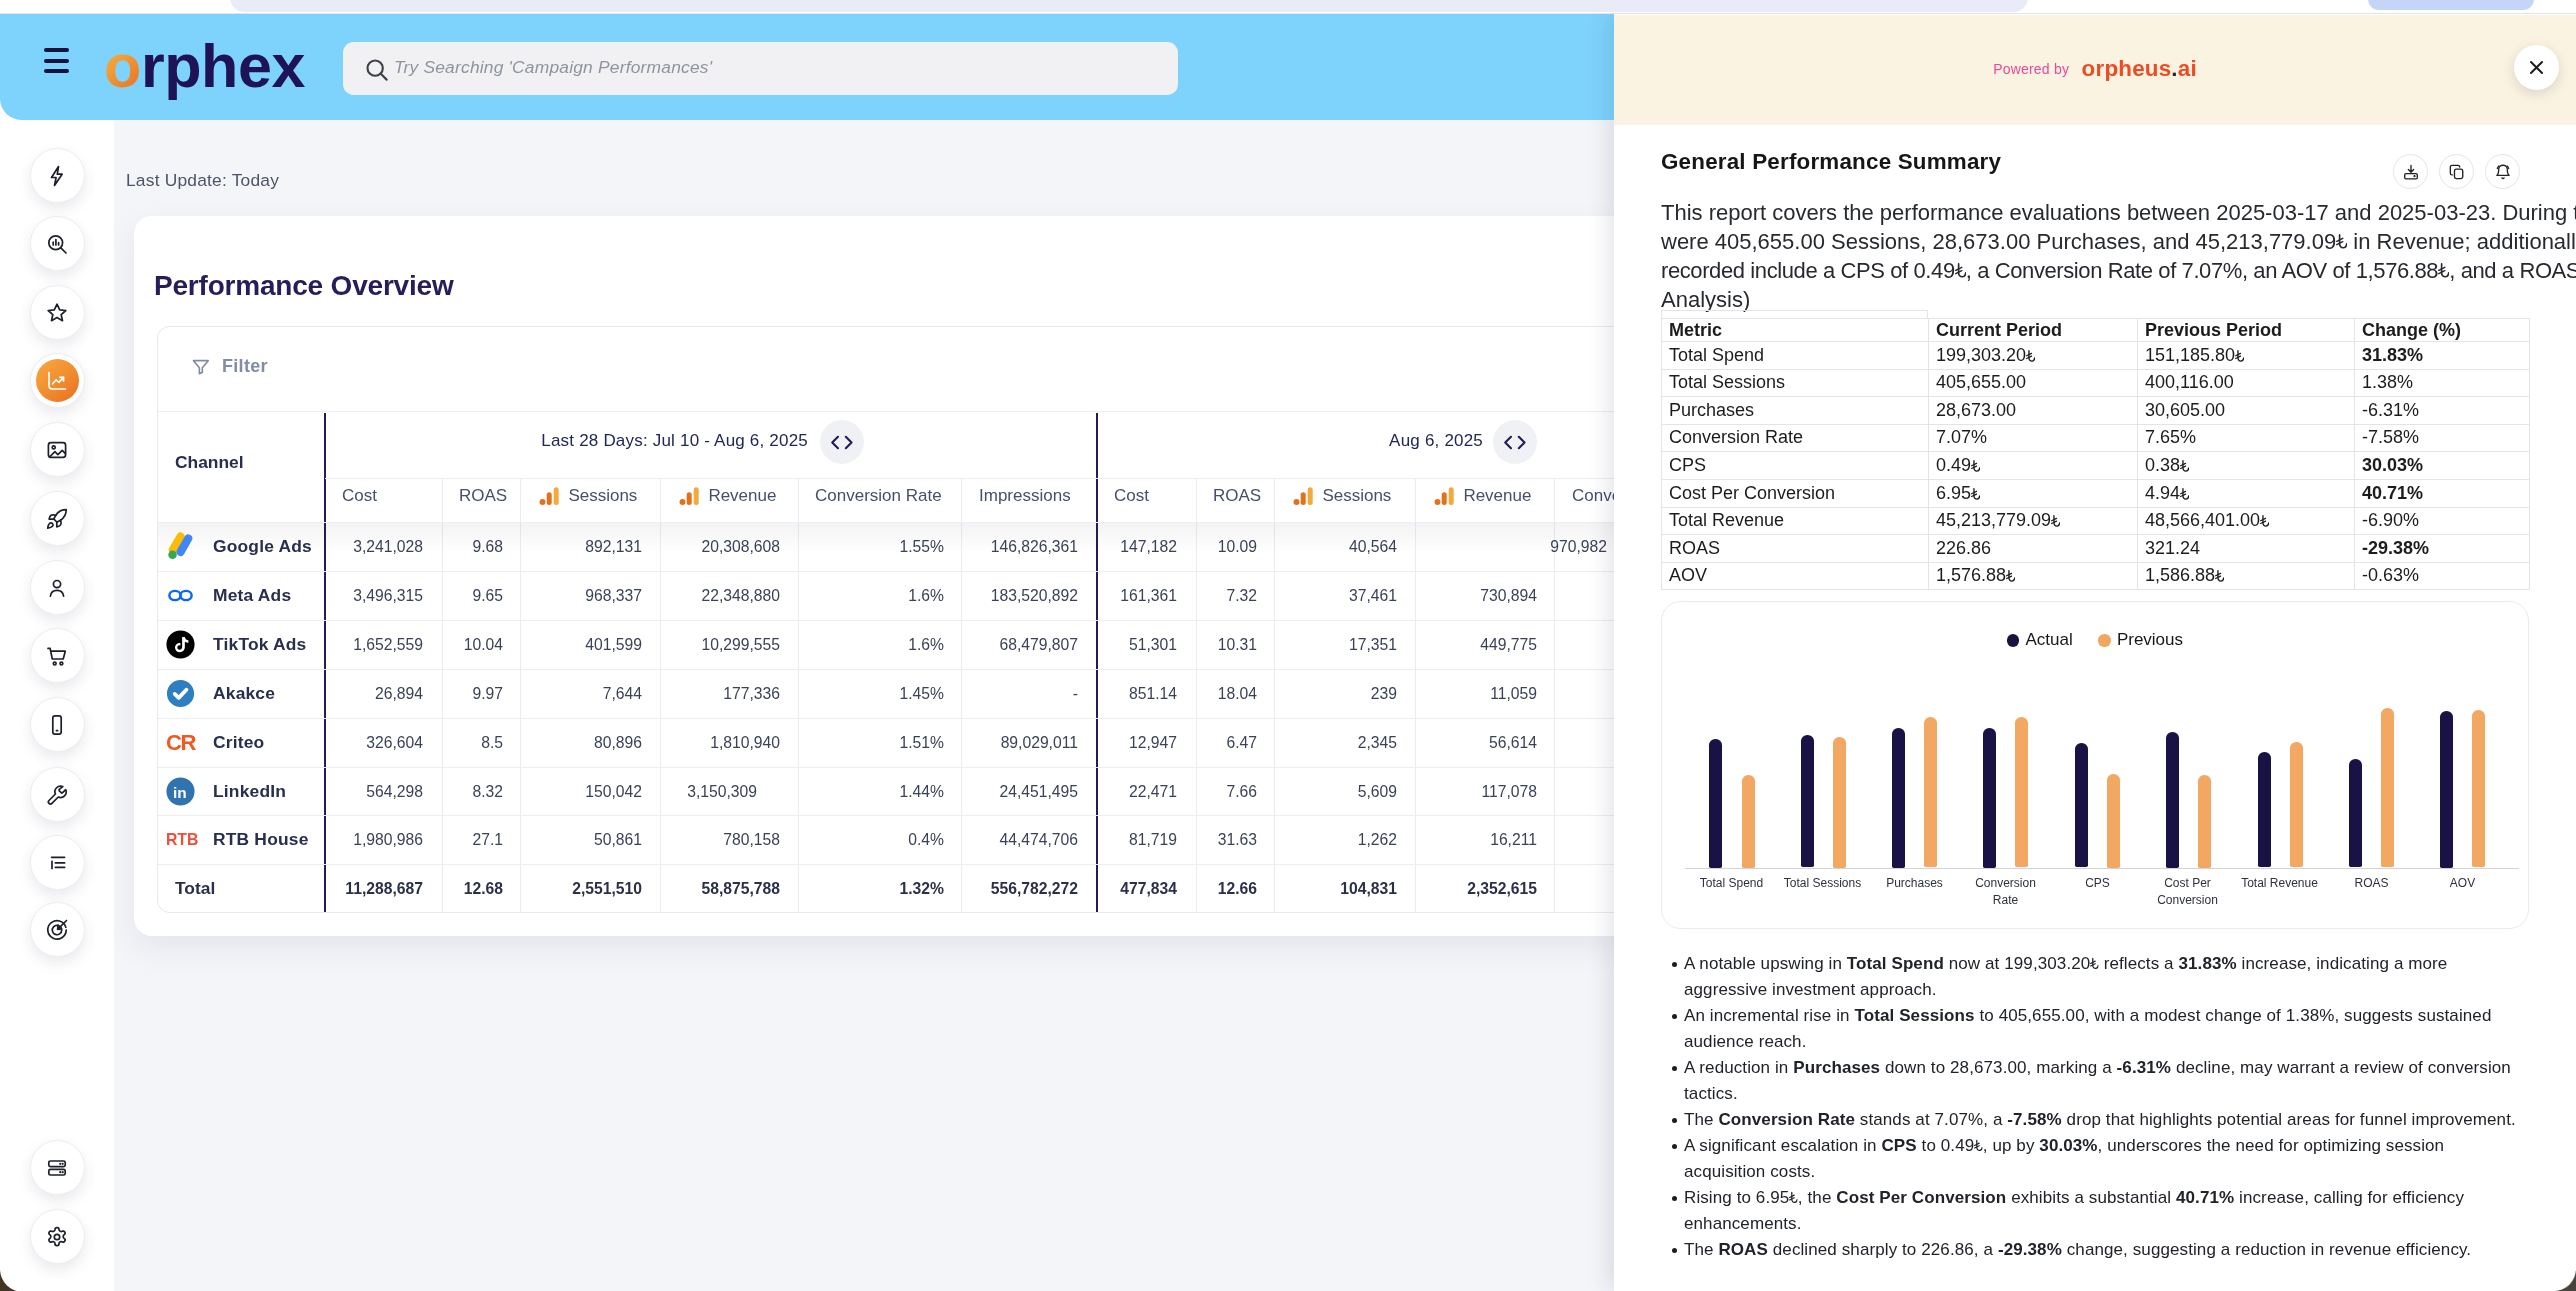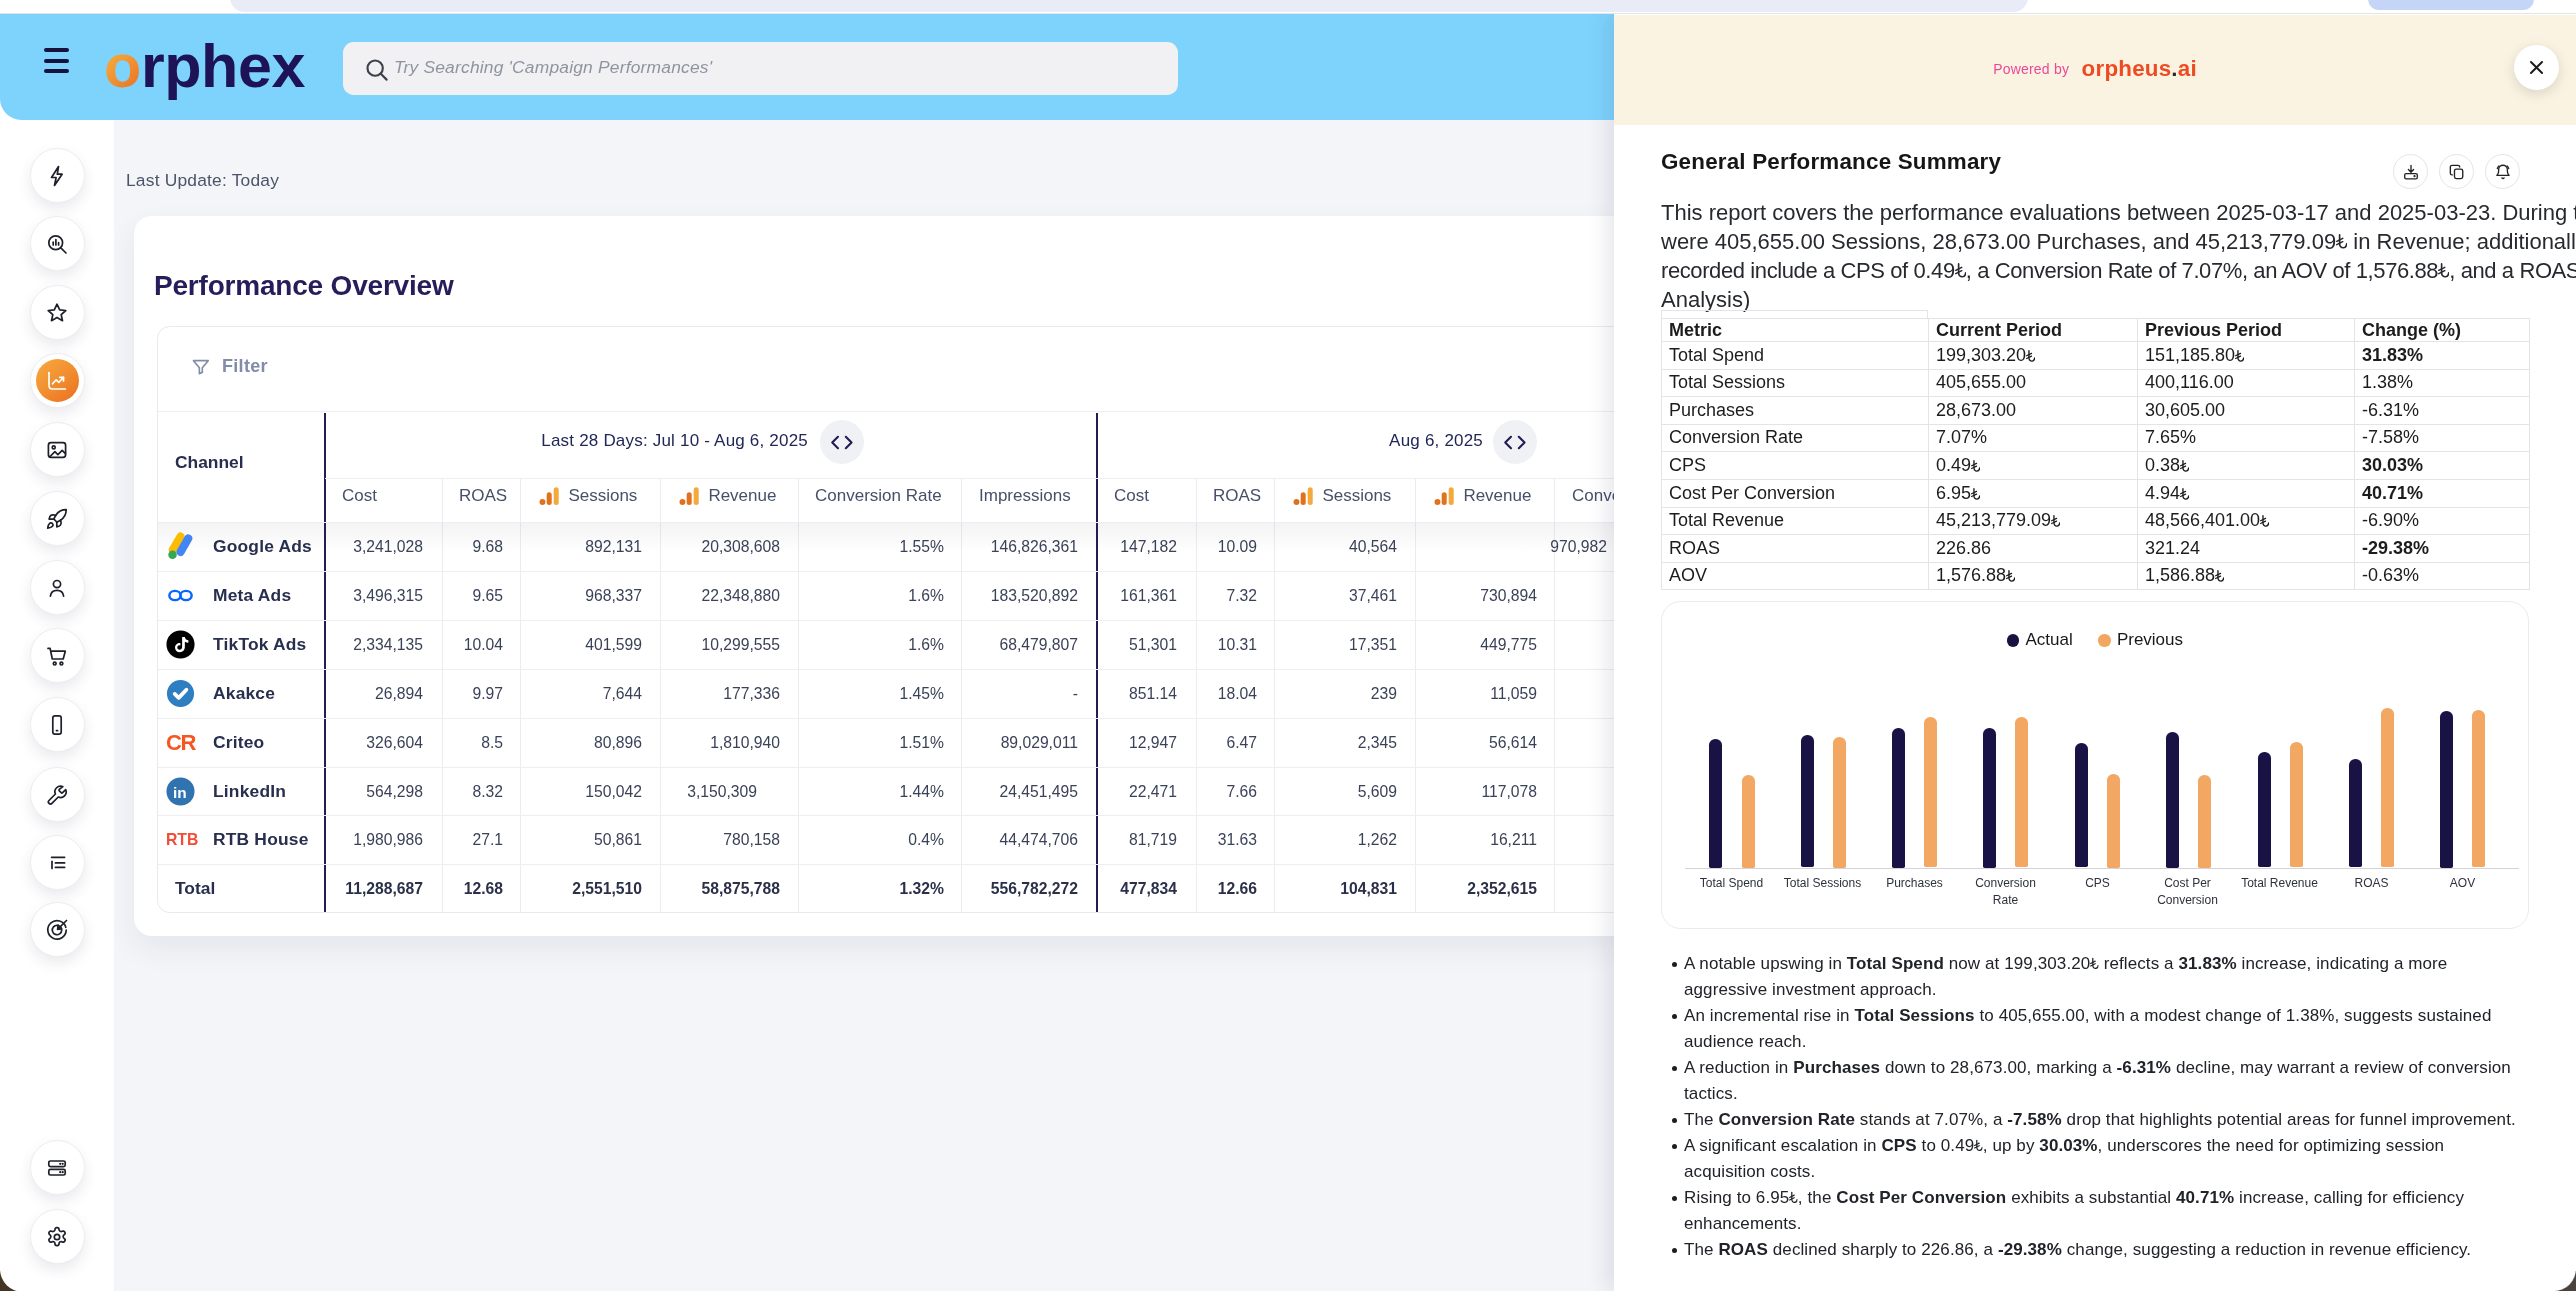--- a/index.html
+++ b/index.html
@@ -232,21 +232,21 @@
 <div class="cell" style="left:1038px;top:244px;width:61px">7.32</div>
 <div class="cell" style="left:1116px;top:244px;width:123px">37,461</div>
 <div class="cell" style="left:1257px;top:244px;width:122px">730,894</div>
 <div class="chico" style="top:303px">
       <svg width="29" height="29" viewBox="0 0 32 32">
         <circle cx="16" cy="16" r="15.5" fill="#010101"></circle>
         <path d="M17.8 7.6h3c.3 2.1 1.6 3.5 3.9 3.7v2.9c-1.5 0-2.8-.5-3.9-1.3v5.9c0 3.4-2.3 5.7-5.5 5.7-3.1 0-5.3-2.1-5.3-5 0-3.3 2.9-5.4 5.9-5V17c-.3-.1-.7-.2-1-.2-1.4 0-2.4 1-2.4 2.5s1 2.4 2.4 2.4c1.7 0 2.9-1.2 2.9-3.3V7.6z" fill="#fff"></path>
       </svg>
     </div>
 <div class="chlbl" style="top:293px">TikTok Ads</div>
-<div class="cell" style="left:166px;top:293px;width:99px">2,334,135</div>
+<div class="cell" style="left:166px;top:293px;width:99px">1,652,559</div>
 <div class="cell" style="left:284px;top:293px;width:61px">10.04</div>
 <div class="cell" style="left:362px;top:293px;width:122px">401,599</div>
 <div class="cell" style="left:502px;top:293px;width:120px">10,299,555</div>
 <div class="cell" style="left:640px;top:293px;width:146px">1.6%</div>
 <div class="cell" style="left:803px;top:293px;width:117px">68,479,807</div>
 <div class="cell" style="left:938px;top:293px;width:81px">51,301</div>
 <div class="cell" style="left:1038px;top:293px;width:61px">10.31</div>
 <div class="cell" style="left:1116px;top:293px;width:123px">17,351</div>
 <div class="cell" style="left:1257px;top:293px;width:122px">449,775</div>
 <div class="chico" style="top:352px">

